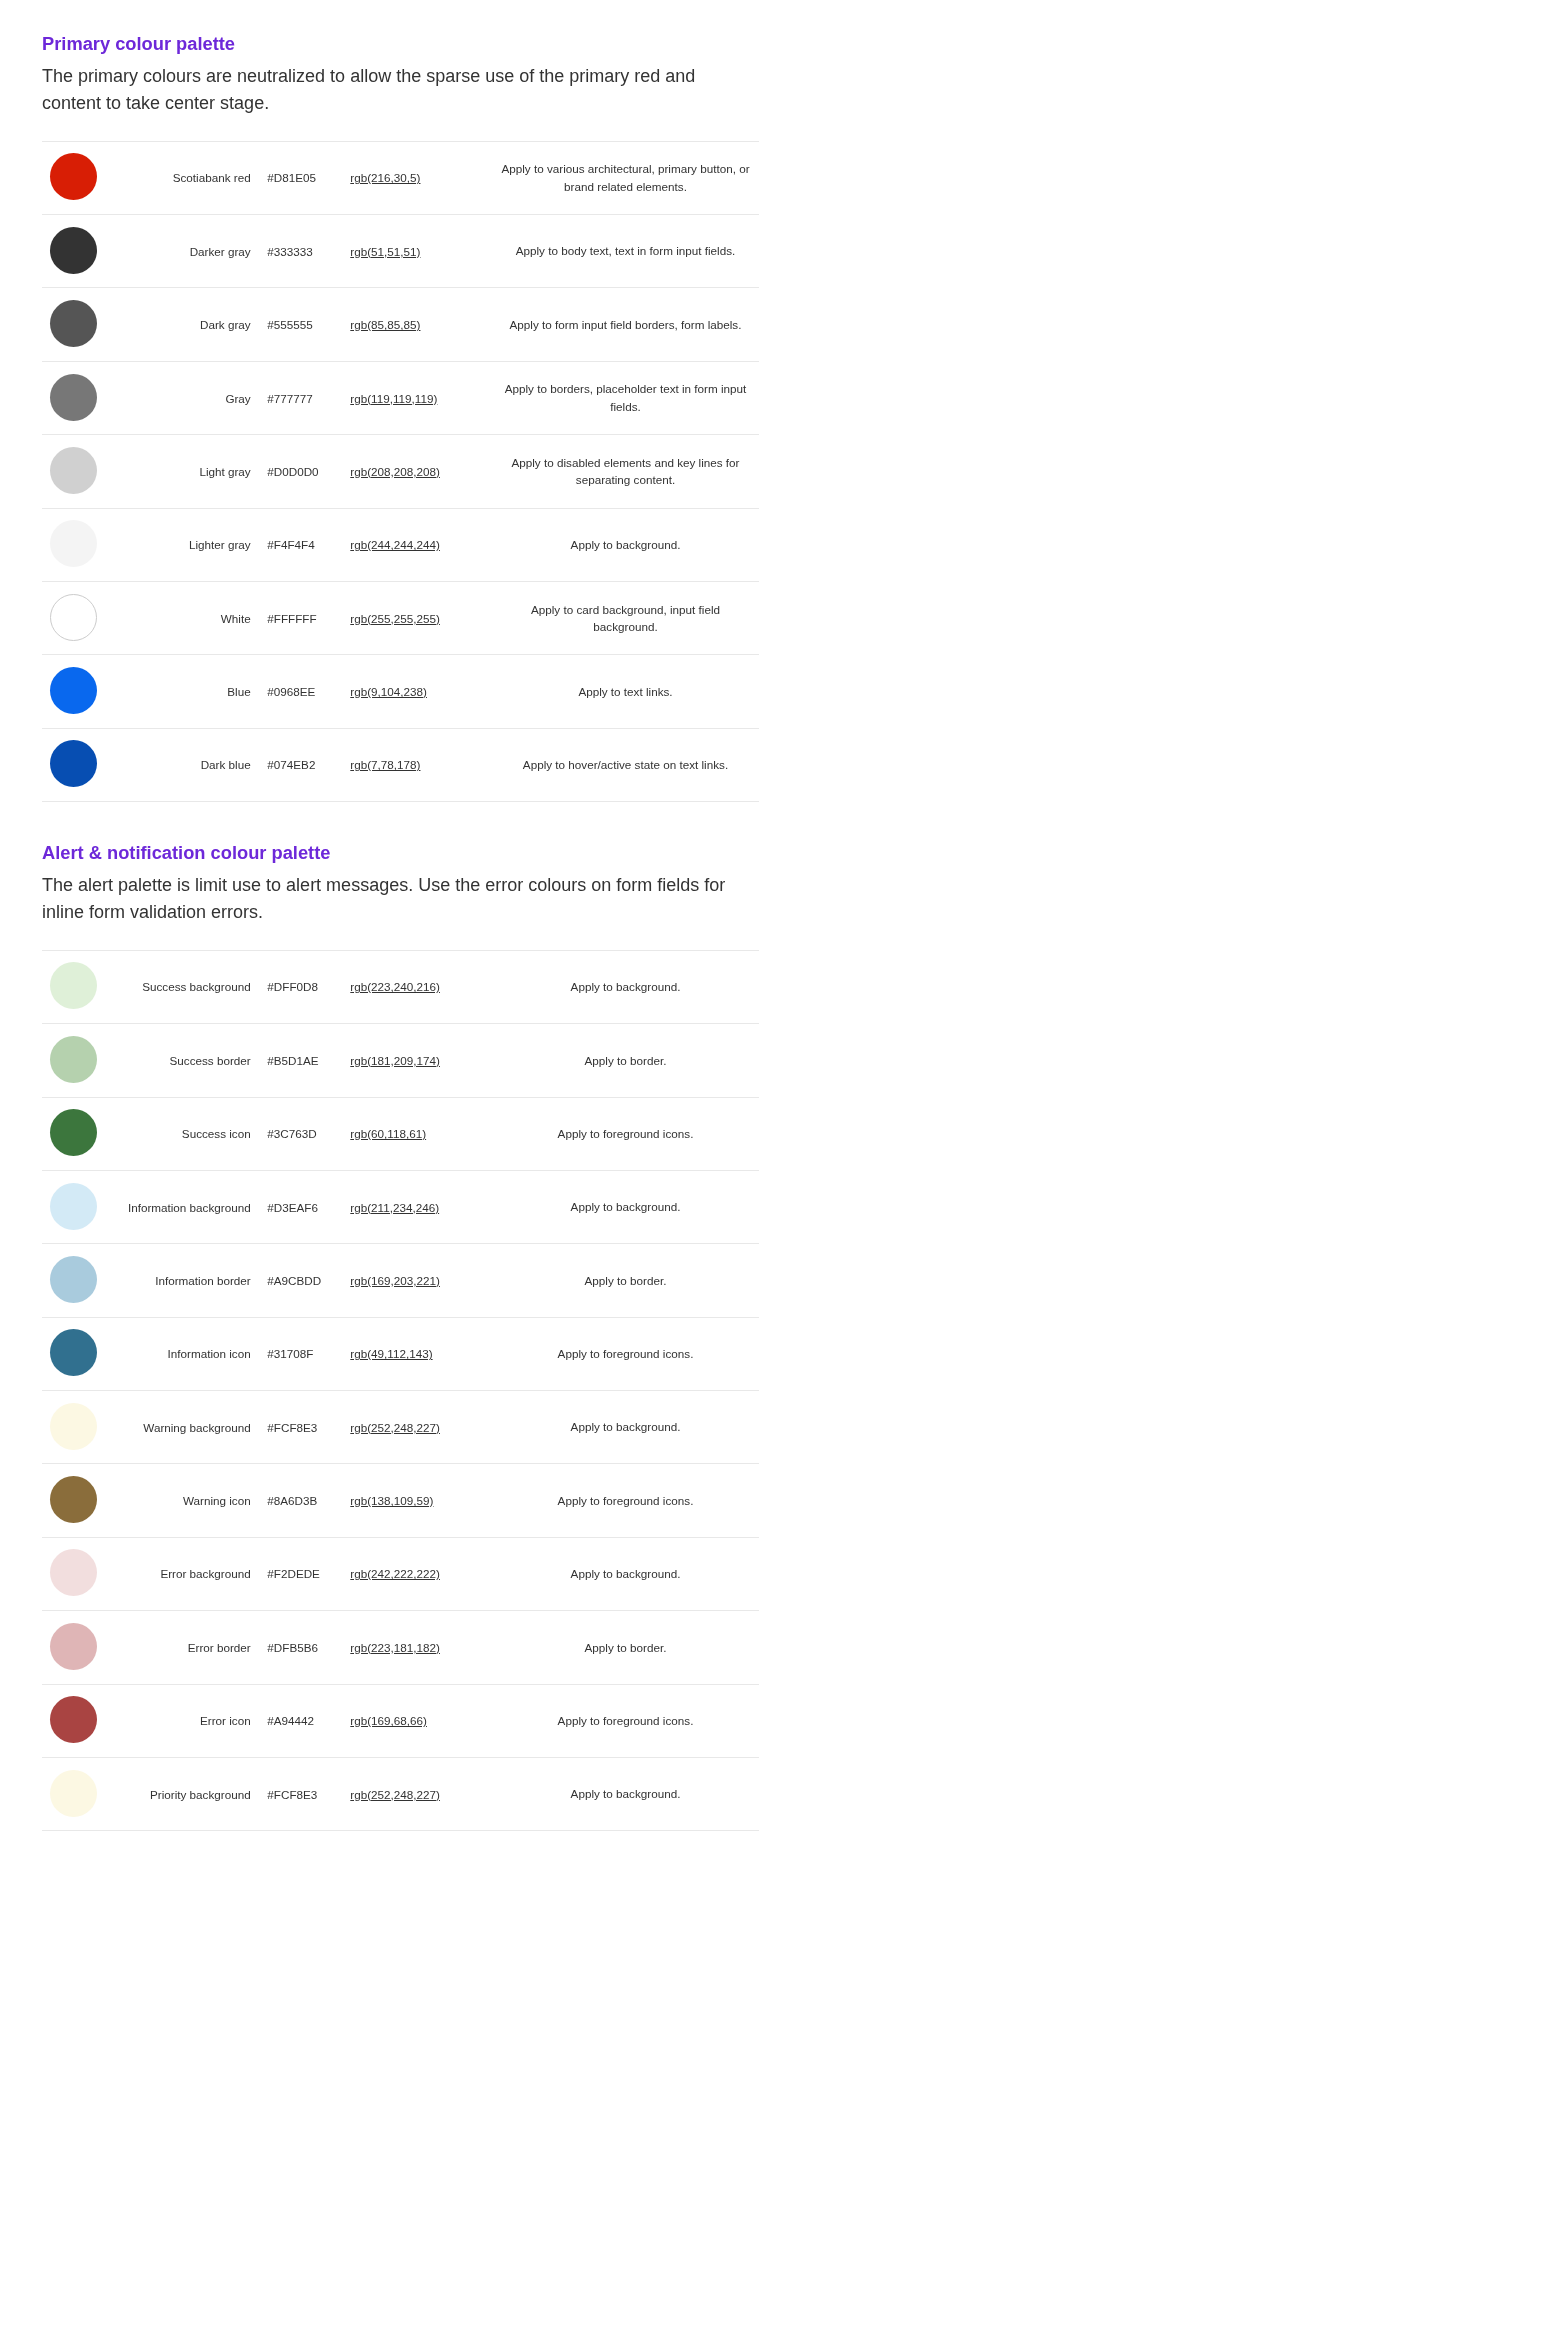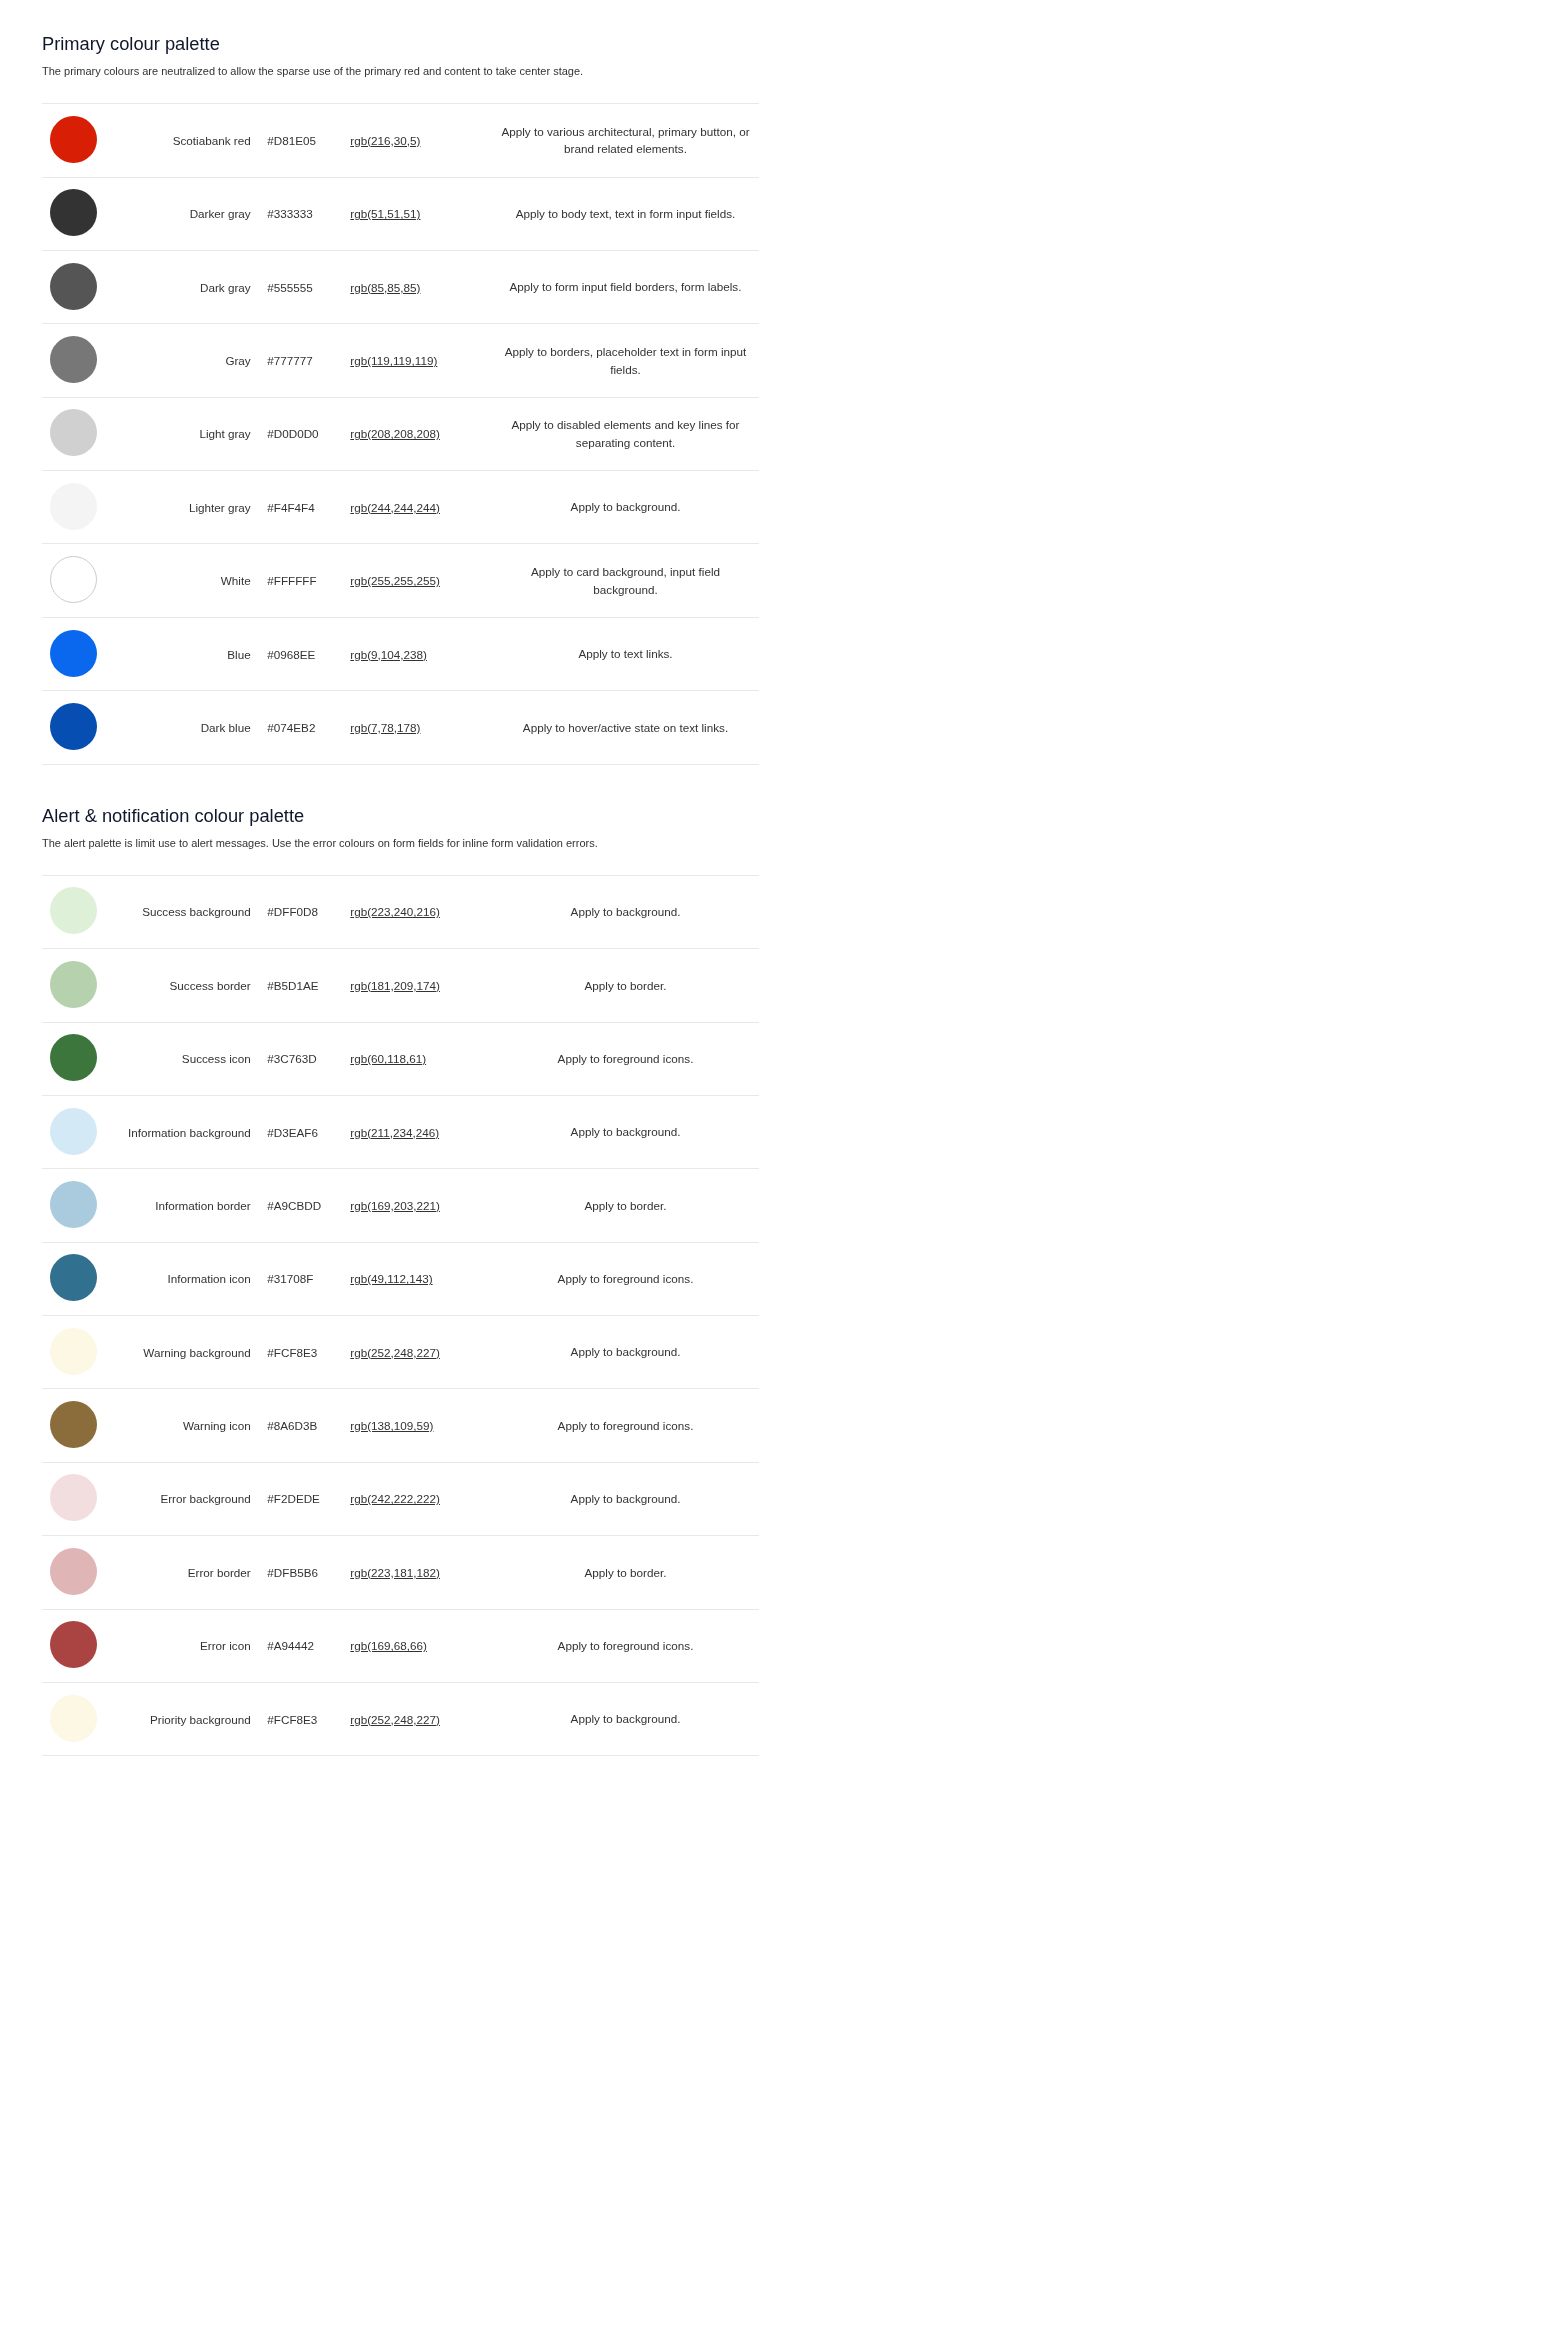--- a/index.html
+++ b/index.html
@@ -5,26 +5,26 @@
     * { box-sizing: border-box; margin: 0; padding: 0; }
     body {
       font-family: -apple-system, BlinkMacSystemFont, 'Segoe UI', Arial, sans-serif;
       background: #ffffff;
       color: #333333;
       padding: 33px 42px;
       max-width: 801px;
     }
     .section-title {
       font-size: 18.3px;
-      font-weight: 400;
-      color: #0f172a;
+      font-weight: 700;
+      color: #6d28d9;
       margin-bottom: 8.3px;
     }
     .section-desc {
-      font-size: 11px;
+      font-size: 18px;
       color: #333333;
       margin-bottom: 23.4px;
       line-height: 1.5;
     }
     .color-table {
       width: 100%;
       border-collapse: collapse;
       margin-bottom: 40px;
     }
     .color-table tr {

